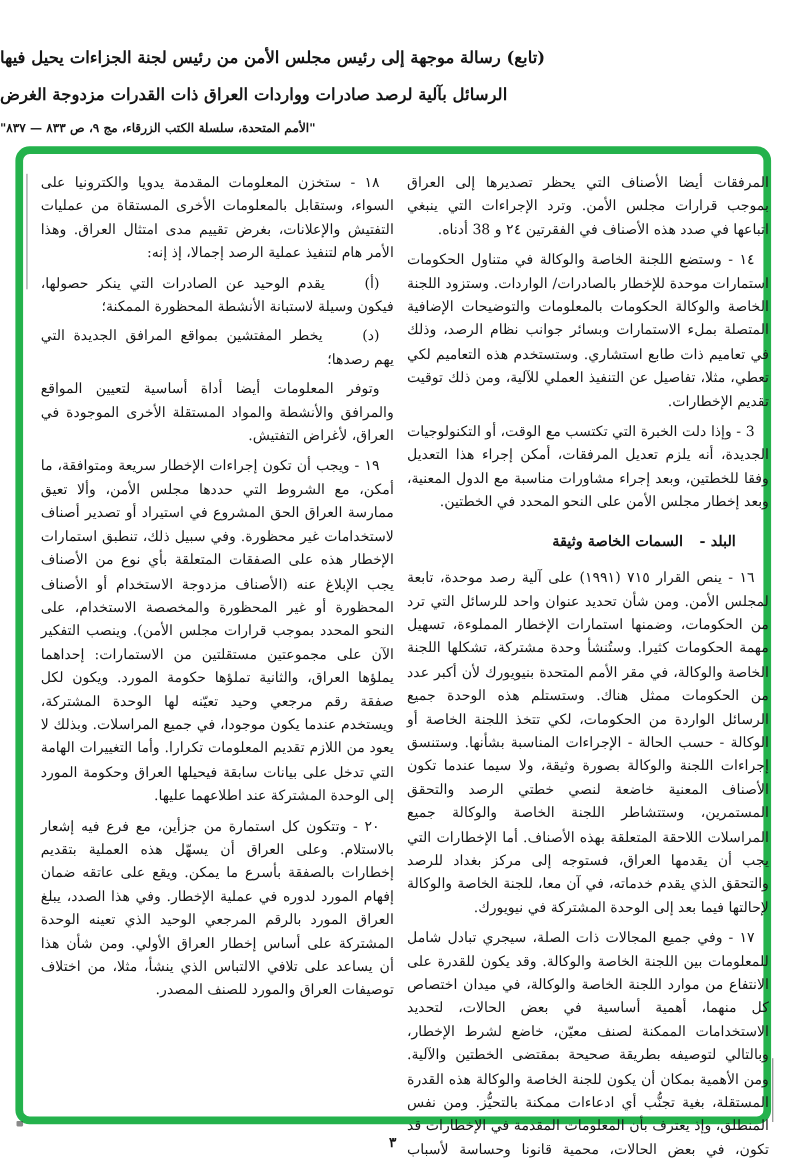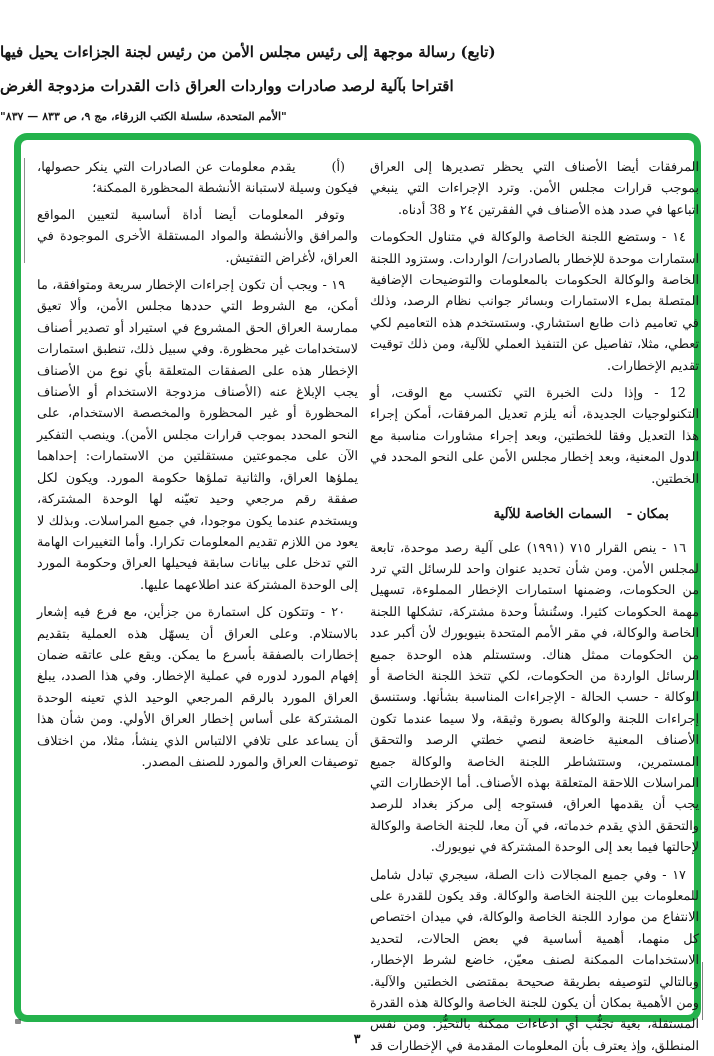--- a/index.html
+++ b/index.html
@@ -77,38 +77,40 @@
   .page-number {
     position: absolute; left: 0; top: 1031px; width: 714px;
     text-align: center; font-size: 12.5px; font-weight: bold; direction: rtl;
   }
 </style>
 </head>
 <body>
 
 <div class="page-header">
   <p class="h-line1">(تابع) رسالة موجهة إلى رئيس مجلس الأمن من رئيس لجنة الجزاءات يحيل فيها</p>
-  <p class="h-line2">اقتراحا بآلية لرصد صادرات وواردات العراق ذات القدرات مزدوجة الغرض</p>
+  <p class="h-line2">الرسائل بآلية لرصد صادرات وواردات العراق ذات القدرات مزدوجة الغرض</p>
   <p class="h-line3">"الأمم المتحدة، سلسلة الكتب الزرقاء، مج ٩، ص ٨٣٣ — ٨٣٧"</p>
 </div>
 
 <div class="frame">
   <div class="columns">
 
     <div class="col col-right">
       <p class="flush">المرفقات أيضا الأصناف التي يحظر تصديرها إلى العراق بموجب قرارات مجلس الأمن. وترد الإجراءات التي ينبغي اتباعها في صدد هذه الأصناف في الفقرتين ٢٤ و 38 أدناه.</p>
       <p class="indent">١٤ - وستضع اللجنة الخاصة والوكالة في متناول الحكومات استمارات موحدة للإخطار بالصادرات/ الواردات. وستزود اللجنة الخاصة والوكالة الحكومات بالمعلومات والتوضيحات الإضافية المتصلة بملء الاستمارات وبسائر جوانب نظام الرصد، وذلك في تعاميم ذات طابع استشاري. وستستخدم هذه التعاميم لكي تعطي، مثلا، تفاصيل عن التنفيذ العملي للآلية، ومن ذلك توقيت تقديم الإخطارات.</p>
-      <p class="indent">12 - وإذا دلت الخبرة التي تكتسب مع الوقت، أو التكنولوجيات الجديدة، أنه يلزم تعديل المرفقات، أمكن إجراء هذا التعديل وفقا للخطتين، وبعد إجراء مشاورات مناسبة مع الدول المعنية، وبعد إخطار مجلس الأمن على النحو المحدد في الخطتين.</p>
-      <p class="section-heading"><span class="heading-label">بمكان -</span><span>السمات الخاصة للآلية</span></p>
+      <p class="indent">3 - وإذا دلت الخبرة التي تكتسب مع الوقت، أو التكنولوجيات الجديدة، أنه يلزم تعديل المرفقات، أمكن إجراء هذا التعديل وفقا للخطتين، وبعد إجراء مشاورات مناسبة مع الدول المعنية، وبعد إخطار مجلس الأمن على النحو المحدد في الخطتين.</p>
+      <p class="section-heading"><span class="heading-label">البلد -</span><span>السمات الخاصة وثيقة</span></p>
       <p class="indent">١٦ - ينص القرار ٧١٥ (١٩٩١) على آلية رصد موحدة، تابعة لمجلس الأمن. ومن شأن تحديد عنوان واحد للرسائل التي ترد من الحكومات، وضمنها استمارات الإخطار المملوءة، تسهيل مهمة الحكومات كثيرا. وستُنشأ وحدة مشتركة، تشكلها اللجنة الخاصة والوكالة، في مقر الأمم المتحدة بنيويورك لأن أكبر عدد من الحكومات ممثل هناك. وستستلم هذه الوحدة جميع الرسائل الواردة من الحكومات، لكي تتخذ اللجنة الخاصة أو الوكالة - حسب الحالة - الإجراءات المناسبة بشأنها. وستنسق إجراءات اللجنة والوكالة بصورة وثيقة، ولا سيما عندما تكون الأصناف المعنية خاضعة لنصي خطتي الرصد والتحقق المستمرين، وستتشاطر اللجنة الخاصة والوكالة جميع المراسلات اللاحقة المتعلقة بهذه الأصناف. أما الإخطارات التي يجب أن يقدمها العراق، فستوجه إلى مركز بغداد للرصد والتحقق الذي يقدم خدماته، في آن معا، للجنة الخاصة والوكالة لإحالتها فيما بعد إلى الوحدة المشتركة في نيويورك.</p>
       <p class="indent">١٧ - وفي جميع المجالات ذات الصلة، سيجري تبادل شامل للمعلومات بين اللجنة الخاصة والوكالة. وقد يكون للقدرة على الانتفاع من موارد اللجنة الخاصة والوكالة، في ميدان اختصاص كل منهما، أهمية أساسية في بعض الحالات، لتحديد الاستخدامات الممكنة لصنف معيّن، خاضع لشرط الإخطار، وبالتالي لتوصيفه بطريقة صحيحة بمقتضى الخطتين والآلية. ومن الأهمية بمكان أن يكون للجنة الخاصة والوكالة هذه القدرة المستقلة، بغية تجنُّب أي ادعاءات ممكنة بالتحيُّز. ومن نفس المنطلق، وإذ يعترف بأن المعلومات المقدمة في الإخطارات قد تكون، في بعض الحالات، محمية قانونا وحساسة لأسباب تجارية، ستعامل هذه المعلومات بصفتها معلومات سرية، لا تستعملها إلا اللجنة الخاصة والوكالة، وذلك ضمن حدود توافق هذا الاستعمال مع مسؤوليات كل منهما بموجب قرار مجلس الأمن ٧١٥ (١٩٩١)، والقرارات الأخرى ذات الصلة، والخطتين.</p>
     </div>
 
     <div class="col col-left">
-      <p class="subitem"><span class="sub-label">(أ)</span><span>يقدم معلومات عن الصادرات التي ينكر حصولها، فيكون وسيلة لاستبانة الأنشطة المحظورة الممكنة؛</span></p>
+      <p class="indent">١٨ - ستخزن المعلومات المقدمة يدويا والكترونيا على السواء، وستقابل بالمعلومات الأخرى المستقاة من عمليات التفتيش والإعلانات، بغرض تقييم مدى امتثال العراق. وهذا الأمر هام لتنفيذ عملية الرصد إجمالا، إذ إنه:</p>
+      <p class="subitem"><span class="sub-label">(أ)</span><span>يقدم الوحيد عن الصادرات التي ينكر حصولها، فيكون وسيلة لاستبانة الأنشطة المحظورة الممكنة؛</span></p>
+      <p class="subitem"><span class="sub-label">(د)</span><span>يخطر المفتشين بمواقع المرافق الجديدة التي يهم رصدها؛</span></p>
       <p class="indent">وتوفر المعلومات أيضا أداة أساسية لتعيين المواقع والمرافق والأنشطة والمواد المستقلة الأخرى الموجودة في العراق، لأغراض التفتيش.</p>
       <p class="indent">١٩ - ويجب أن تكون إجراءات الإخطار سريعة ومتوافقة، ما أمكن، مع الشروط التي حددها مجلس الأمن، وألا تعيق ممارسة العراق الحق المشروع في استيراد أو تصدير أصناف لاستخدامات غير محظورة. وفي سبيل ذلك، تنطبق استمارات الإخطار هذه على الصفقات المتعلقة بأي نوع من الأصناف يجب الإبلاغ عنه (الأصناف مزدوجة الاستخدام أو الأصناف المحظورة أو غير المحظورة والمخصصة الاستخدام، على النحو المحدد بموجب قرارات مجلس الأمن). وينصب التفكير الآن على مجموعتين مستقلتين من الاستمارات: إحداهما يملؤها العراق، والثانية تملؤها حكومة المورد. ويكون لكل صفقة رقم مرجعي وحيد تعيّنه لها الوحدة المشتركة، ويستخدم عندما يكون موجودا، في جميع المراسلات. وبذلك لا يعود من اللازم تقديم المعلومات تكرارا. وأما التغييرات الهامة التي تدخل على بيانات سابقة فيحيلها العراق وحكومة المورد إلى الوحدة المشتركة عند اطلاعهما عليها.</p>
       <p class="indent">٢٠ - وتتكون كل استمارة من جزأين، مع فرع فيه إشعار بالاستلام. وعلى العراق أن يسهّل هذه العملية بتقديم إخطارات بالصفقة بأسرع ما يمكن. ويقع على عاتقه ضمان إفهام المورد لدوره في عملية الإخطار. وفي هذا الصدد، يبلغ العراق المورد بالرقم المرجعي الوحيد الذي تعينه الوحدة المشتركة على أساس إخطار العراق الأولي. ومن شأن هذا أن يساعد على تلافي الالتباس الذي ينشأ، مثلا، من اختلاف توصيفات العراق والمورد للصنف المصدر.</p>
 
     </div>
 
   </div>
 </div>
 
 <div class="artifact-left"></div>

